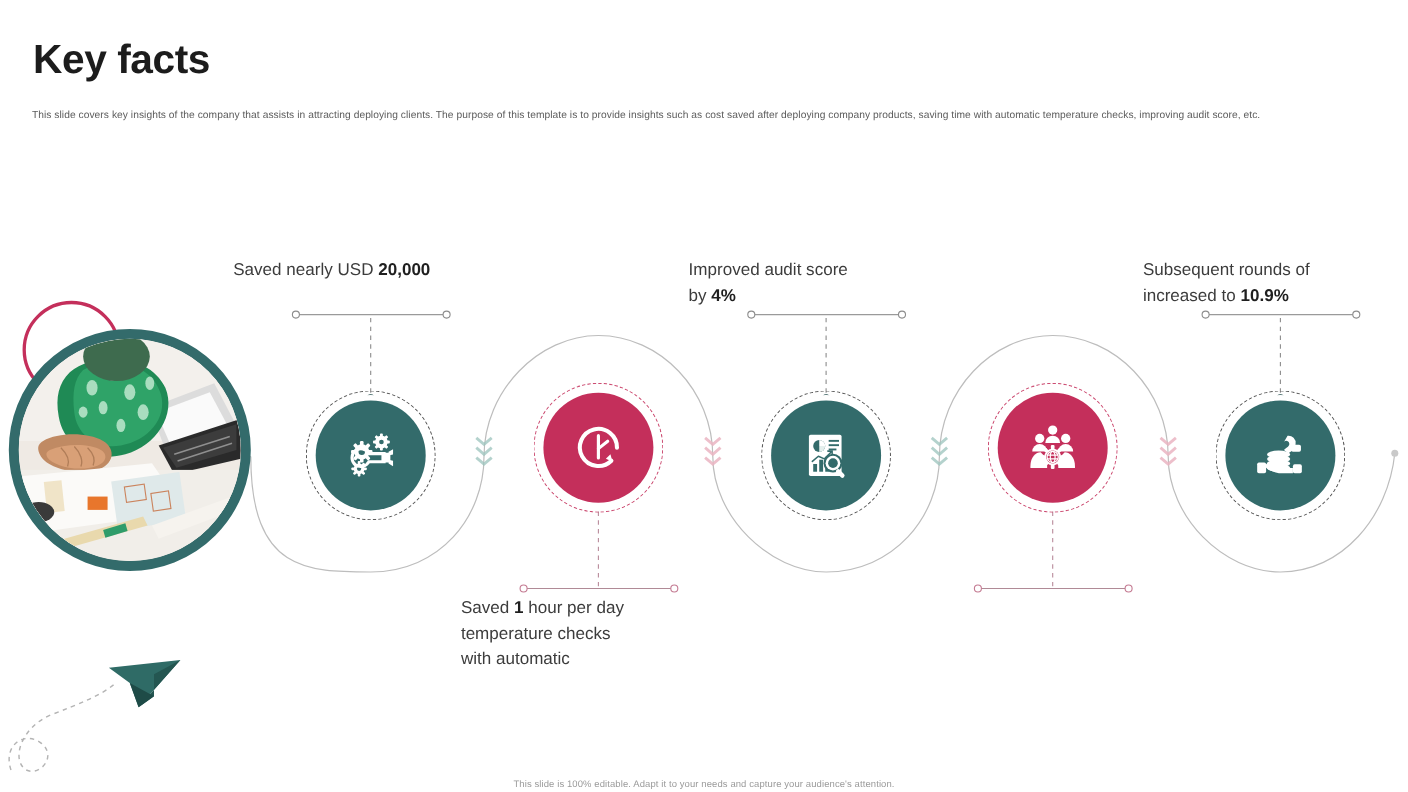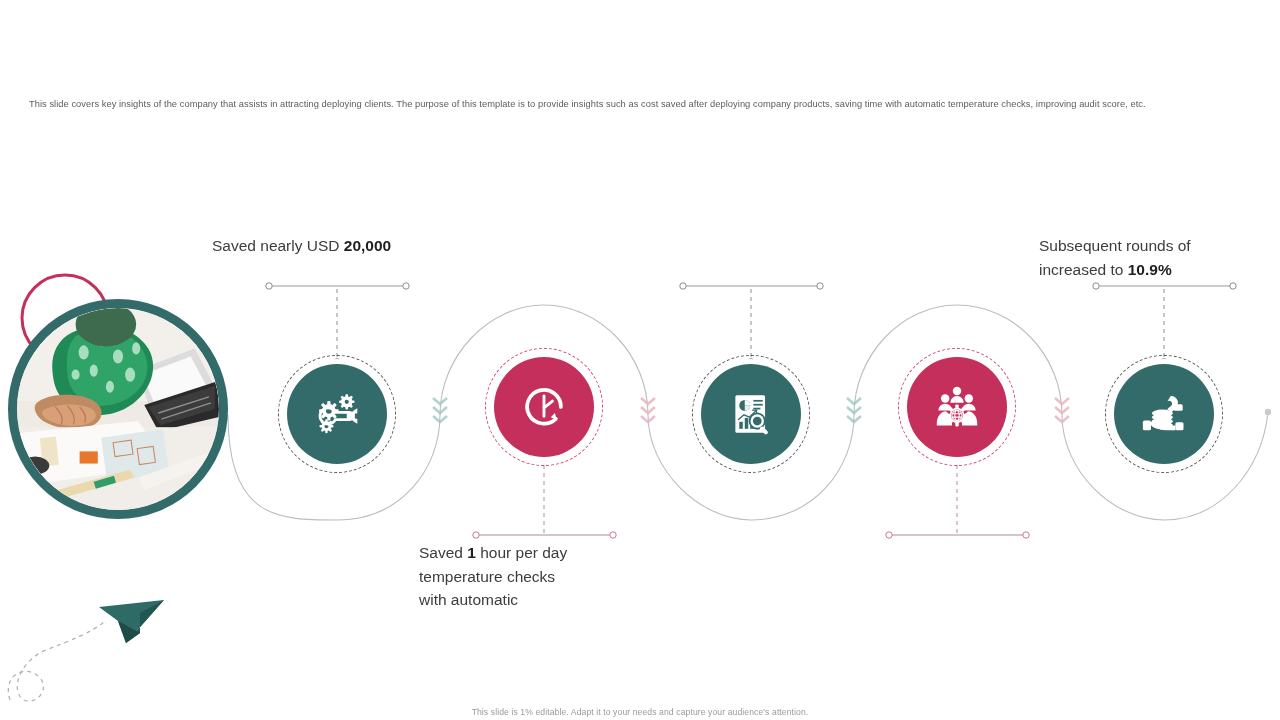--- a/index.html
+++ b/index.html
@@ -57,20 +57,21 @@
   .footer{
     position:absolute;left:0;right:0;top:707px;text-align:center;
     font-size:8.6px;color:#9a9a9a;letter-spacing:.1px;
   }
 </style>
 </head>
 <body>
 
 <div class="slide">
 
+  <div class="page-title">Key facts</div>
   <div class="page-subtitle">This slide covers key insights of the company that assists in attracting deploying clients. The purpose of this template is to provide insights such as cost saved after deploying company products, saving time with automatic temperature checks, improving audit score, etc.</div>
 
   <svg class="canvas" viewBox="0 0 1280 720" xmlns="http://www.w3.org/2000/svg">
 
     <g fill="none" stroke="#bdbdbd" stroke-width="1.1">
       <path d="M 228,415 C 228,520 280,520 337,520 C 400,520 440,470 440,415
                C 440,355 490,305 544,305 C 600,305 648,355 648,415
                C 648,470 700,520 751,520 C 812,520 854,470 854,415
                C 854,355 902,305 957,305 C 1014,305 1062,355 1062,415
                C 1062,470 1112,520 1164,520 C 1220,520 1262,470 1268,412"></path>
@@ -372,21 +373,25 @@
   <div class="callout" style="left:212px;top:234px;">
     <div>Saved nearly USD <b>20,000</b></div>
   </div>
 
   <div class="callout" style="left:419px;top:541px;">
     <div>Saved <b>1</b> hour per day</div>
     <div>temperature checks</div>
     <div>with automatic</div>
   </div>
 
+  <div class="callout" style="left:626px;top:234px;">
+    <div>Improved audit score</div>
+    <div>by <b>4%</b></div>
+  </div>
 
 
   <div class="callout" style="left:1039px;top:234px;">
     <div>Subsequent rounds of</div>
     <div>increased to <b>10.9%</b></div>
   </div>
 
-  <div class="footer">This slide is 1% editable. Adapt it to your needs and capture your audience's attention.</div>
+  <div class="footer">This slide is 100% editable. Adapt it to your needs and capture your audience's attention.</div>
 </div>
 
 </body></html>

